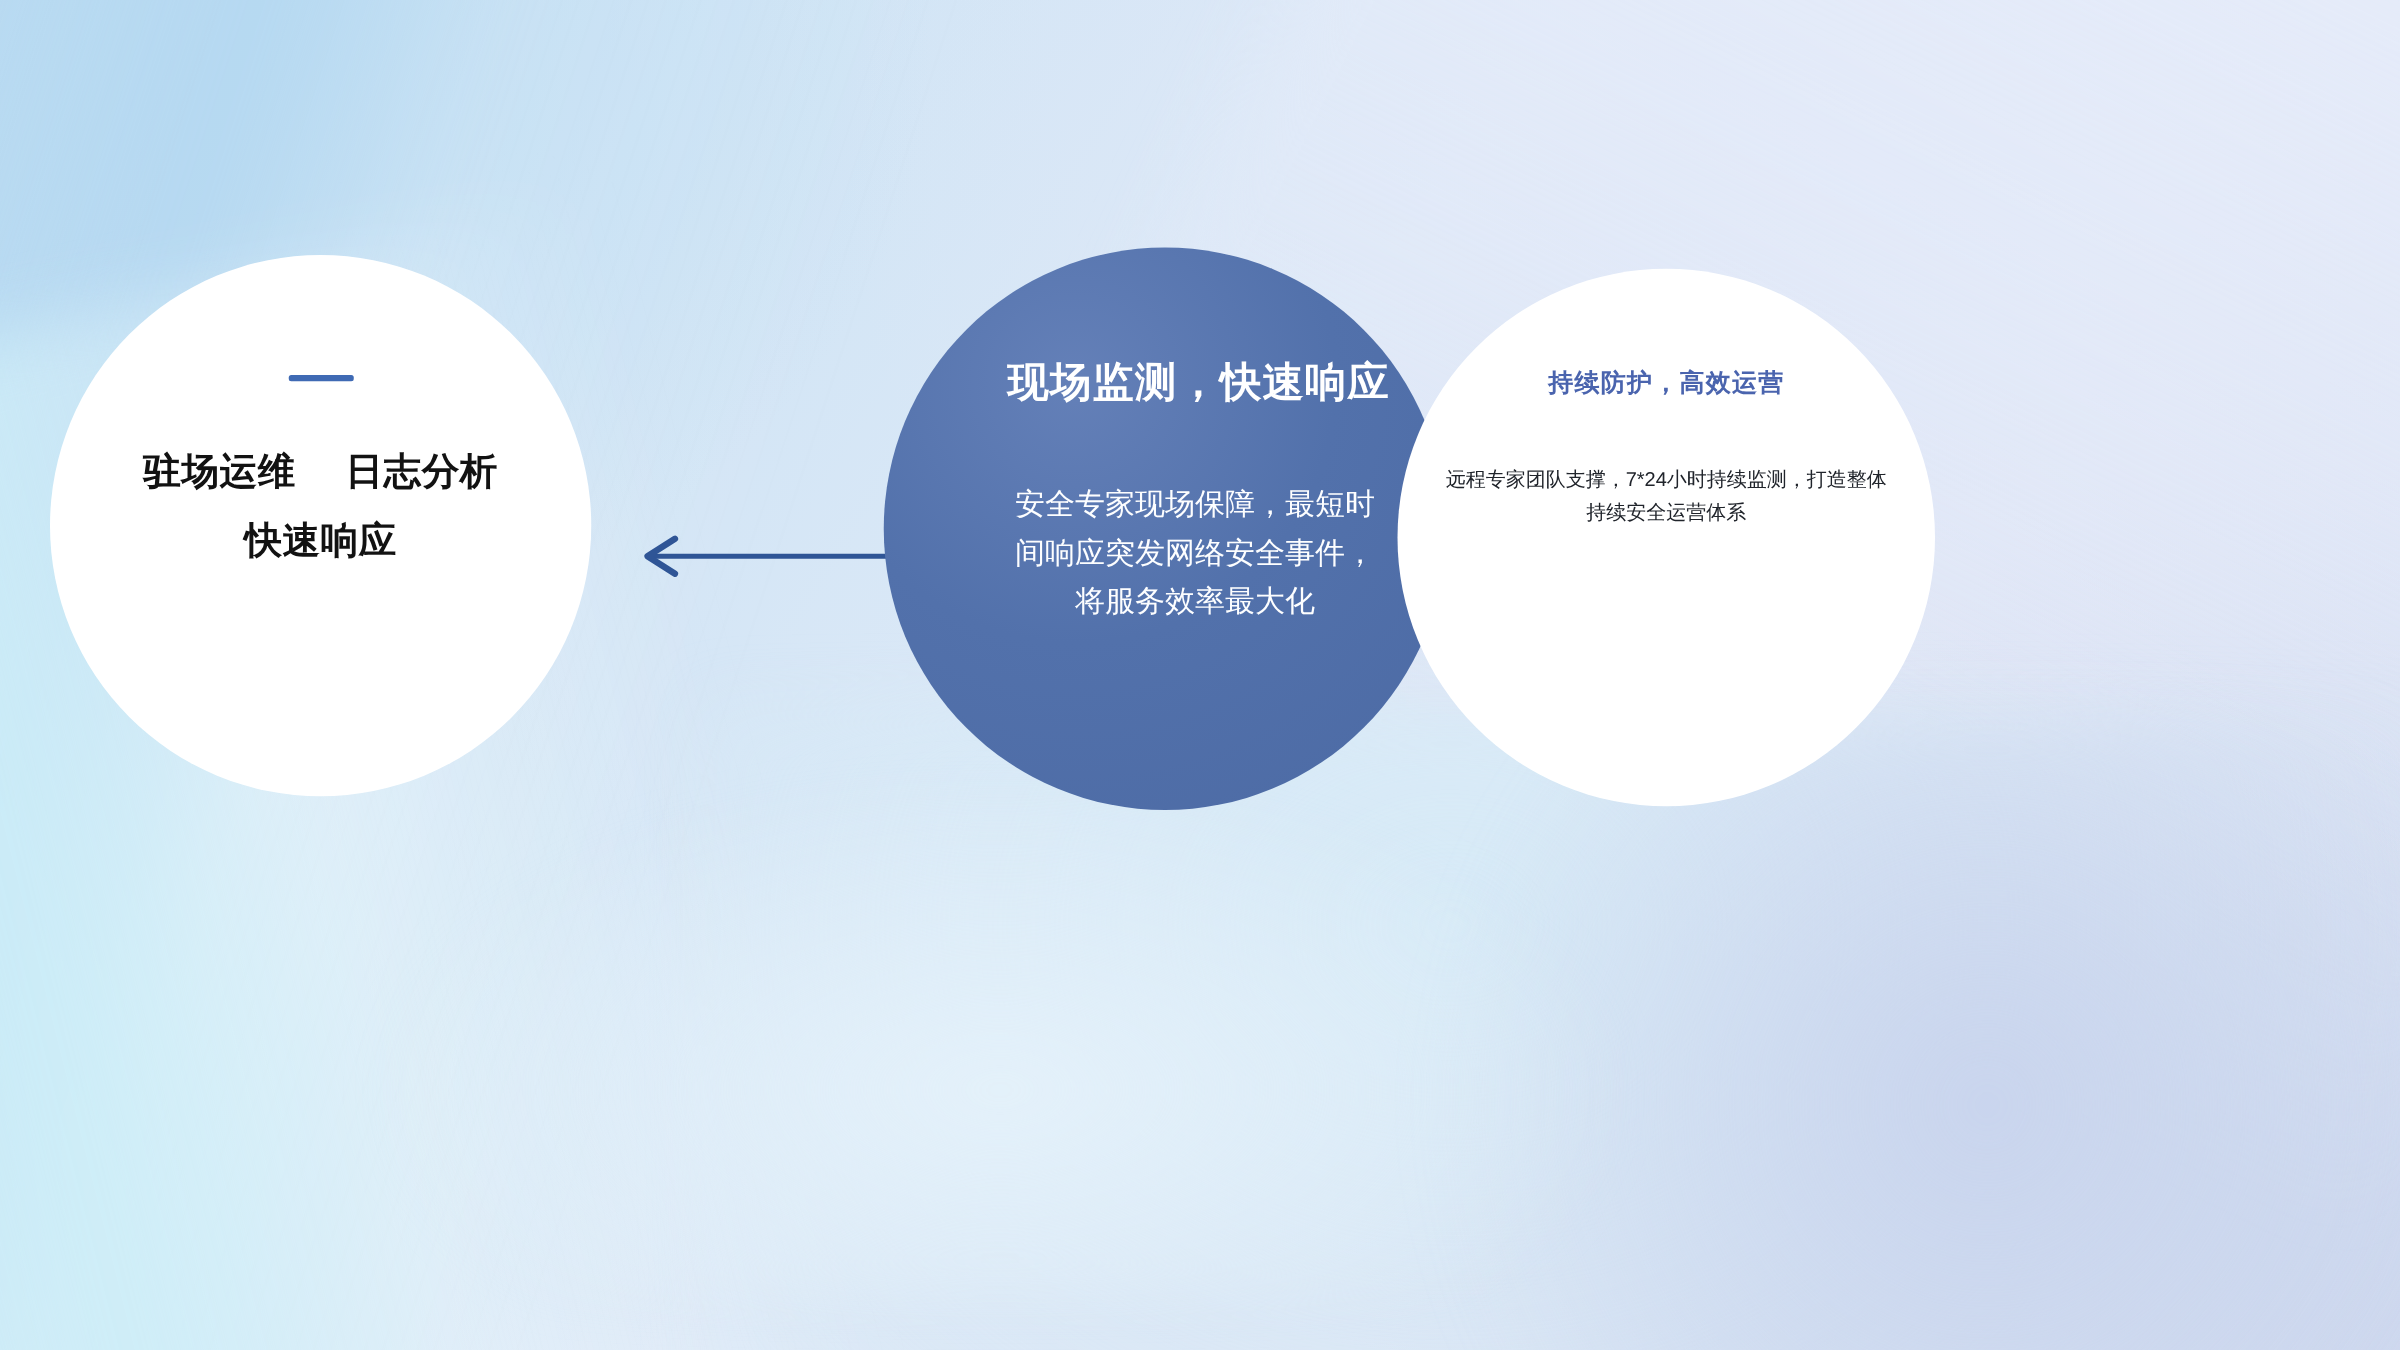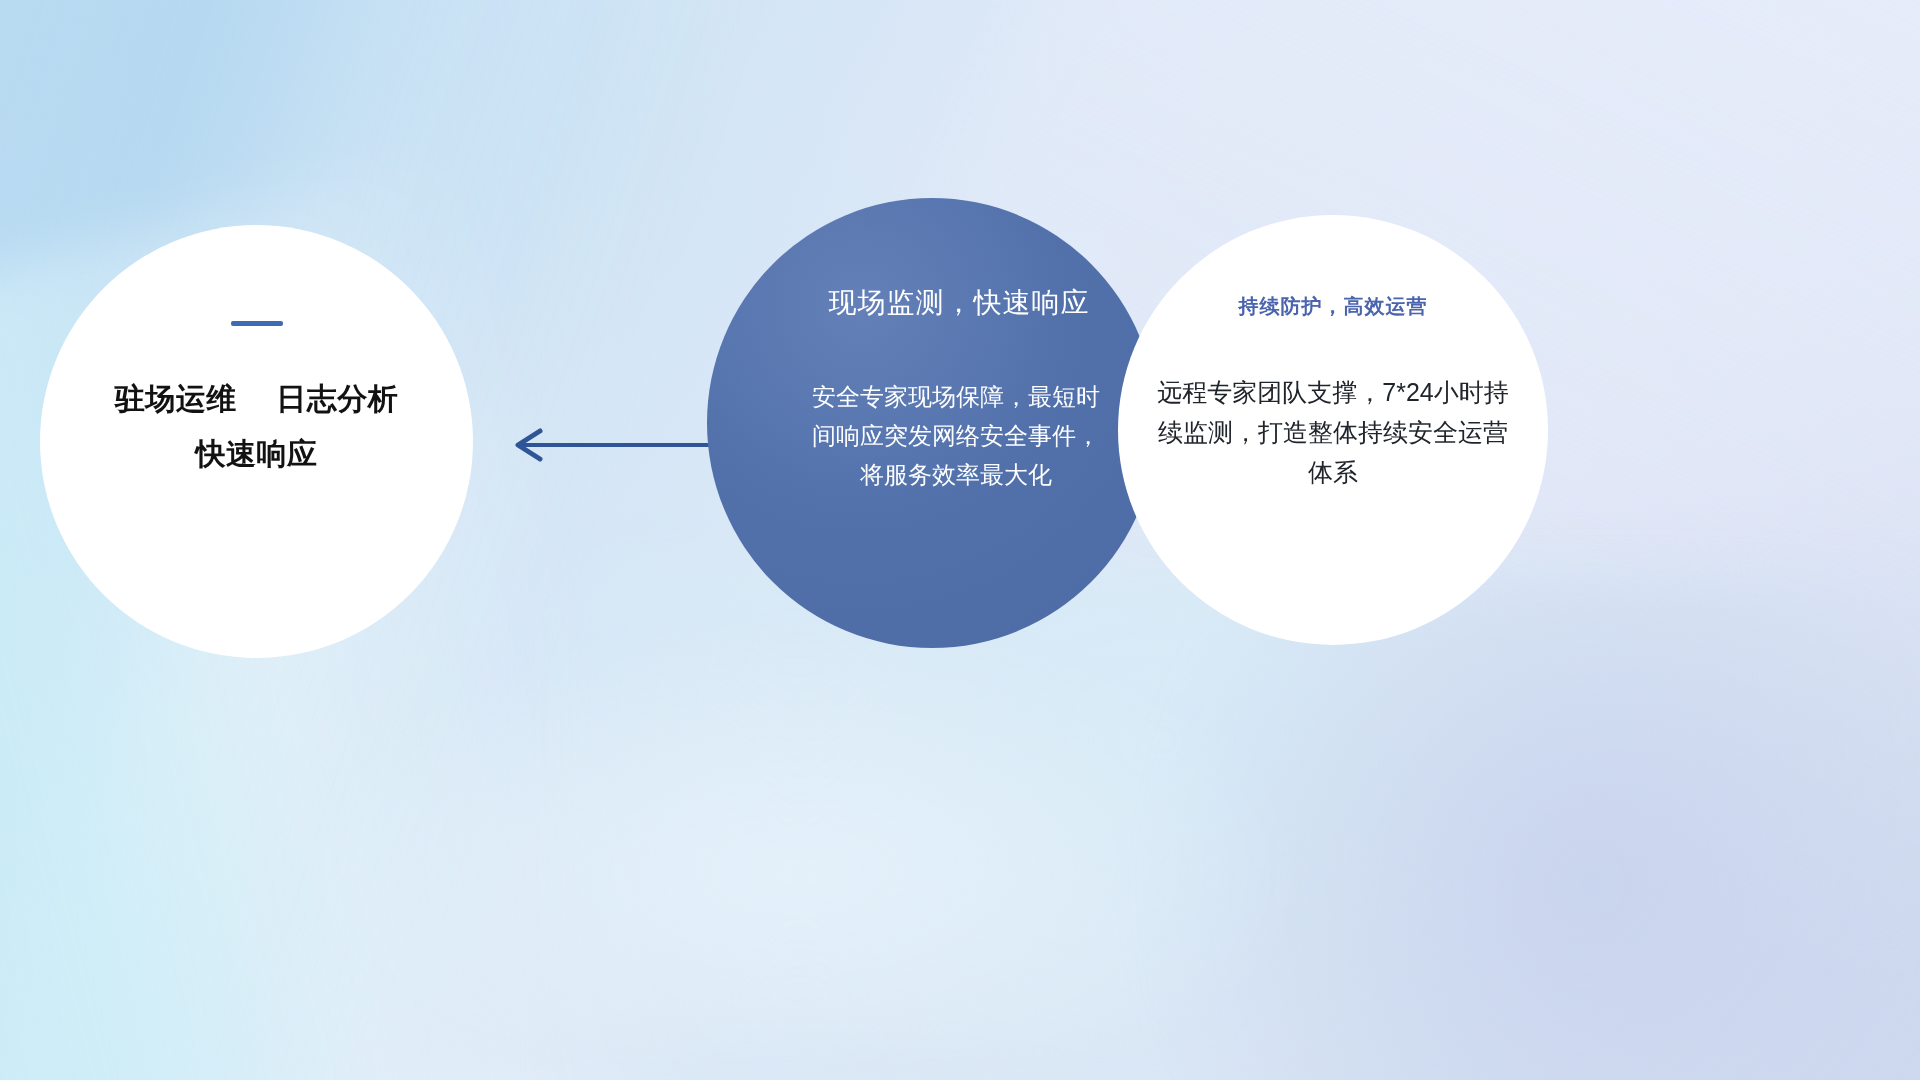--- a/index.html
+++ b/index.html
@@ -92,21 +92,21 @@
     border-radius: 50%;
     box-sizing: border-box;
     display: flex;
     flex-direction: column;
     align-items: center;
   }
 
   
   .circle-left {
     left: 40px;
-    top: 225px;
+    top: 204px;
     width: 433px;
     height: 433px;
     background: #ffffff;
     z-index: 4;
     justify-content: flex-start;
     padding-top: 96px;
   }
   .left-dash {
     width: 52px;
     height: 5px;
@@ -131,22 +131,22 @@
     top: 198px;
     width: 450px;
     height: 450px;
     background: radial-gradient(circle at 34% 24%, #6480b8 0%, #5271ab 46%, #4c6aa4 100%);
     z-index: 5;
     color: #ffffff;
     justify-content: flex-start;
     padding-top: 86px;
   }
   .mid-title {
-    font-size: 28px;
-    font-weight: 400;
+    font-size: 33px;
+    font-weight: 700;
     letter-spacing: 1px;
     white-space: nowrap;
     margin-left: 54px;
   }
   .mid-body {
     margin-top: 56px;
     margin-left: 48px;
     width: 288px;
     text-align: center;
     font-size: 24px;
@@ -170,21 +170,21 @@
     font-size: 20px;
     font-weight: 700;
     color: #4a64ae;
     letter-spacing: 1px;
     white-space: nowrap;
   }
   .right-body {
     margin-top: 52px;
     width: 356px;
     text-align: center;
-    font-size: 25px;
+    font-size: 16px;
     line-height: 1.6;
     color: #20242b;
     font-weight: 400;
   }
 </style>
 </head>
 <body>
 
 <div id="stage">
 

